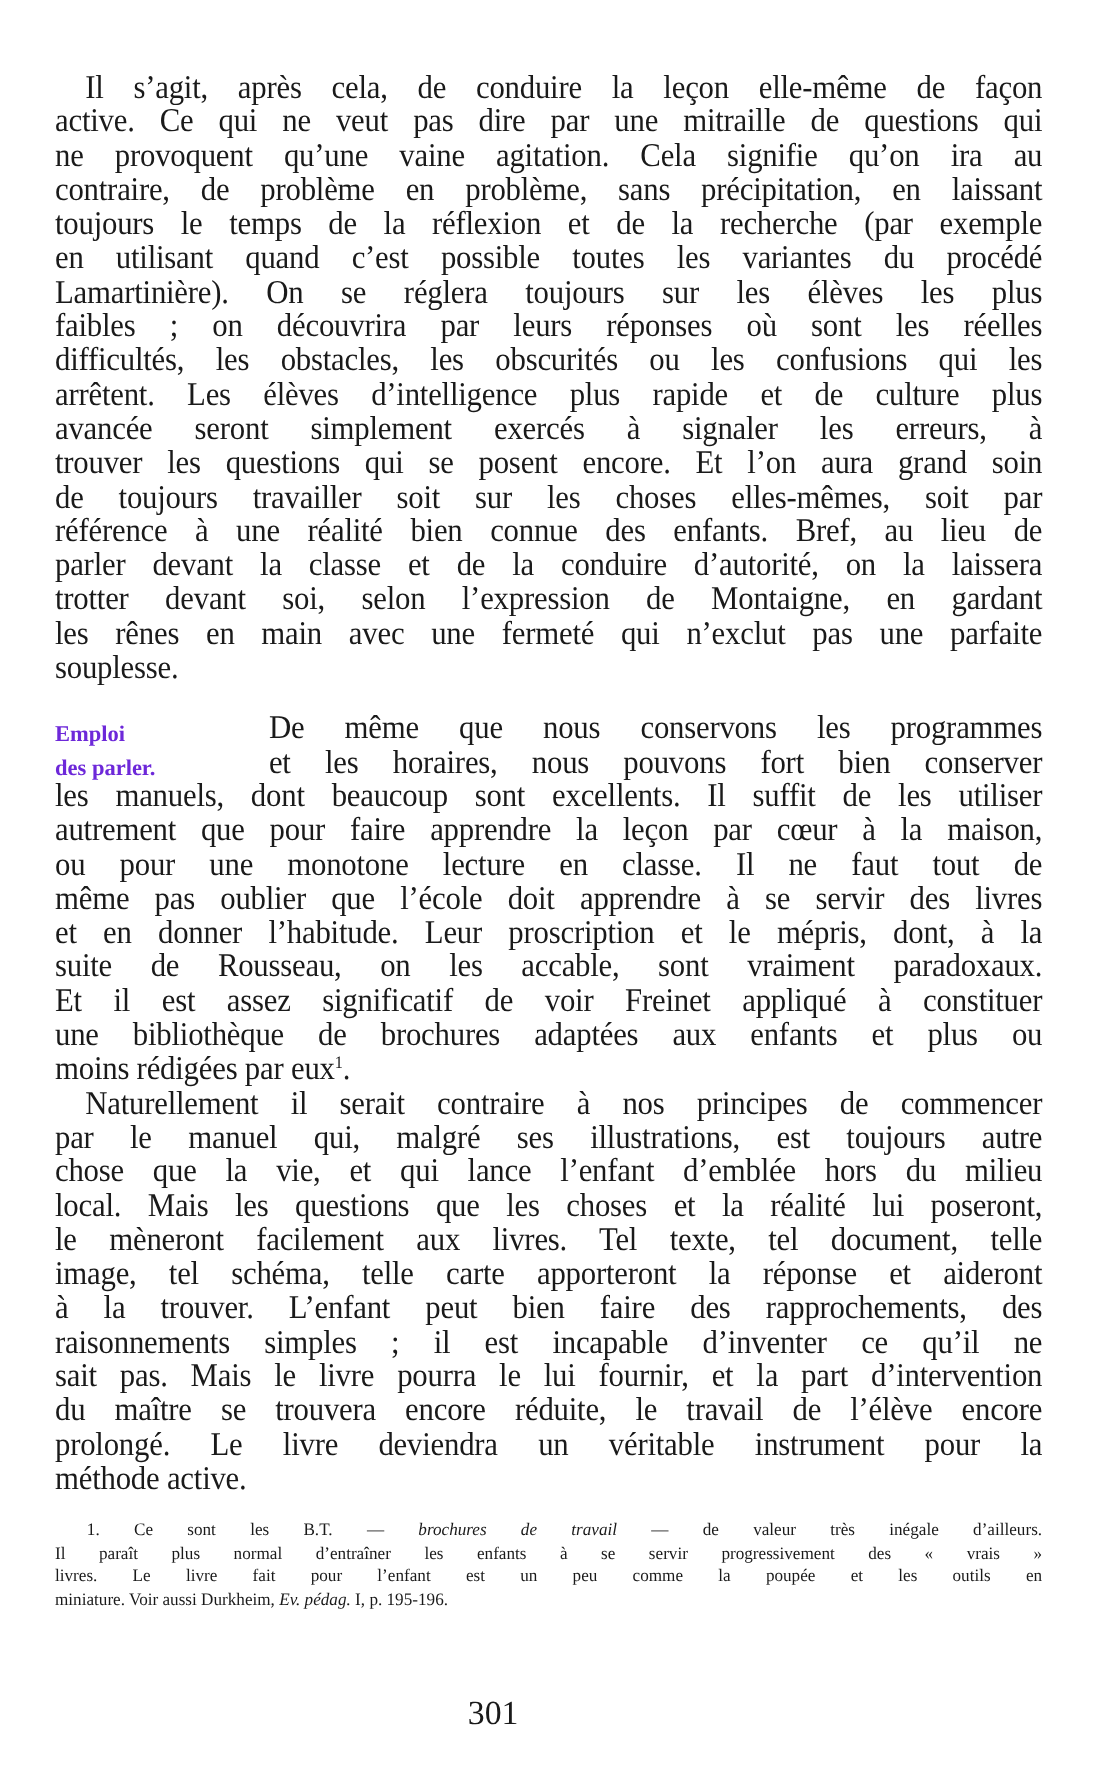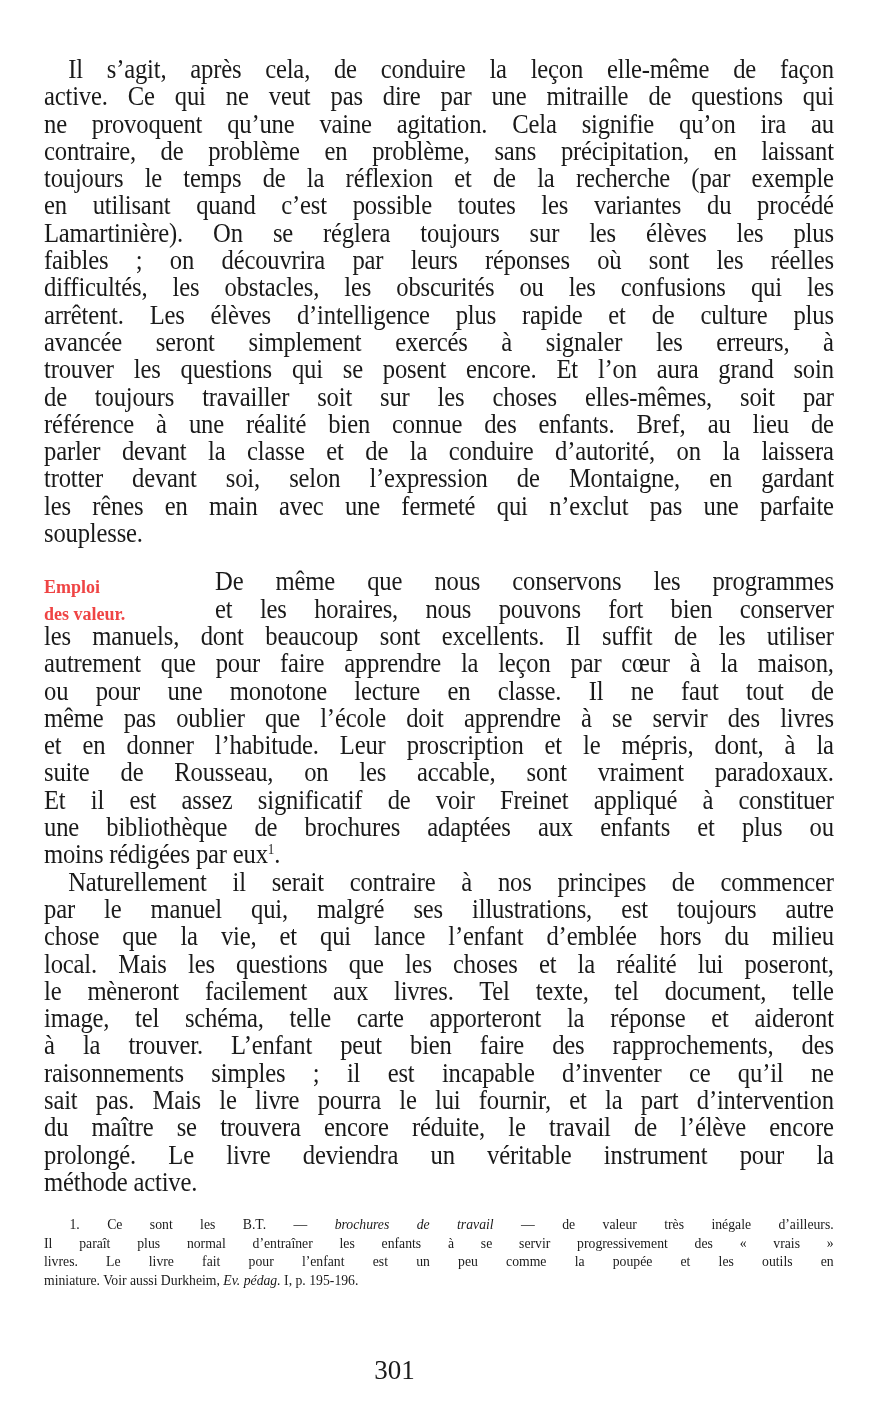--- a/index.html
+++ b/index.html
@@ -50,21 +50,21 @@
       margin-top: 21px;
     }
     .side-head {
       position: absolute;
       left: 0;
       top: 6px;
       font-family: "Liberation Serif", "DejaVu Serif", serif;
       font-weight: bold;
       font-size: 18px;
       line-height: 27px;
-      color: #ef4444;
+      color: #6d28d9;
     }
     .side-head span { display: block; }
     .line.hang {
       padding-left: 184px;
       width: calc(107.5% - 184px);
     }
     .footnote {
       margin-top: 20px;
       font-size: 14px;
       line-height: 18.5px;
@@ -119,21 +119,21 @@
     <span class="line">référence à une réalité bien connue des enfants. Bref, au lieu de</span>
     <span class="line">parler devant la classe et de la conduire d’autorité, on la laissera</span>
     <span class="line">trotter devant soi, selon l’expression de Montaigne, en gardant</span>
     <span class="line">les rênes en main avec une fermeté qui n’exclut pas une parfaite</span>
     <span class="line last">souplesse.</span>
   </div>
 
   <div class="section">
     <div class="side-head">
       <span>Emploi</span>
-      <span>des valeur.</span>
+      <span>des parler.</span>
     </div>
 
     <div class="lines">
       <span class="line hang">De même que nous conservons les programmes</span>
       <span class="line hang">et les horaires, nous pouvons fort bien conserver</span>
       <span class="line">les manuels, dont beaucoup sont excellents. Il suffit de les utiliser</span>
       <span class="line">autrement que pour faire apprendre la leçon par cœur à la maison,</span>
       <span class="line">ou pour une monotone lecture en classe. Il ne faut tout de</span>
       <span class="line">même pas oublier que l’école doit apprendre à se servir des livres</span>
       <span class="line">et en donner l’habitude. Leur proscription et le mépris, dont, à la</span>

